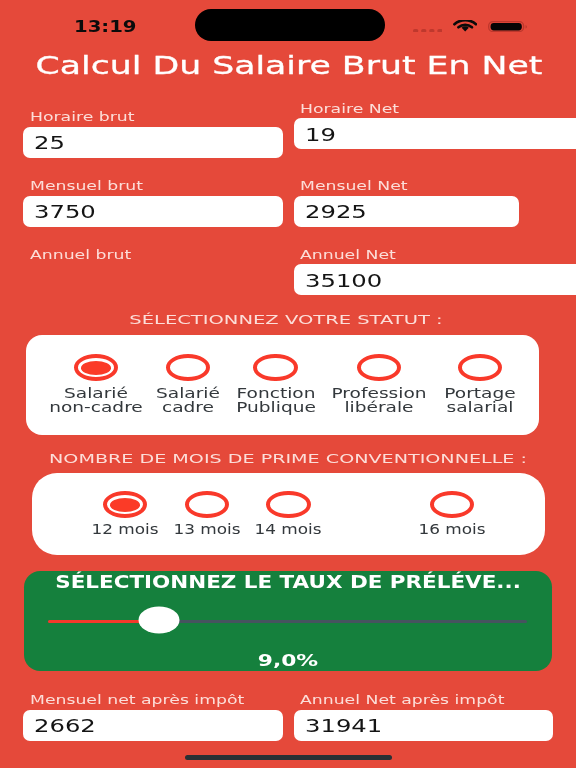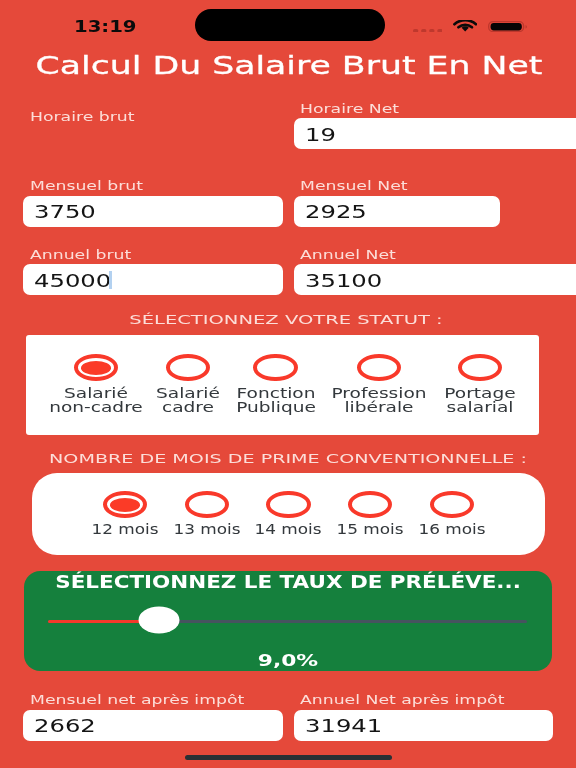--- a/index.html
+++ b/index.html
@@ -143,56 +143,55 @@
       <rect x="2.6" y="2.1" width="31.2" height="7.3" rx="3.1" fill="#050505"></rect>
       <path d="M37.6 3.9 a1.9 1.9 0 0 1 0 3.6 Z" fill="#be372c"></path>
     </svg>
   </div>
 
   <div class="app-title">Calcul Du Salaire Brut En Net</div>
 
   <div id="fields">
       <div class="fcell" style="left: 23.4px; top: 113.7px; width: 259.5px; height: 44px;">
         <div class="flabel" style="left: 6.2px;">Horaire brut</div>
+        <div class="fbox" style="width: 259.5px;">
+          <div class="fval">25</div>
+        </div>
       </div>
       <div class="fcell" style="left: 294px; top: 105px; width: 259px; height: 44px;">
         <div class="flabel" style="left: 6.2px;">Horaire Net</div>
         <div class="fbox" style="width: 310px;">
           <div class="fval">19</div>
         </div>
       </div>
       <div class="fcell" style="left: 23.4px; top: 182.8px; width: 259.5px; height: 44px;">
         <div class="flabel" style="left: 6.2px;">Mensuel brut</div>
         <div class="fbox" style="width: 259.5px;">
           <div class="fval">3750</div>
         </div>
       </div>
       <div class="fcell" style="left: 294px; top: 182.8px; width: 259px; height: 44px;">
         <div class="flabel" style="left: 6.2px;">Mensuel Net</div>
-        <div class="fbox" style="width: 206px;">
+        <div class="fbox" style="width: 225px;">
           <div class="fval">2925</div>
         </div>
       </div>
       <div class="fcell" style="left: 23.4px; top: 251.4px; width: 259.5px; height: 44px;">
         <div class="flabel" style="left: 6.2px;">Annuel brut</div>
-        <div class="fbox" style="width: 259.5px;">
-          <div class="fval">45000</div>
-          <div class="caret" style="left: 85.9px; top: 6.8px; height: 18.3px;"></div>
-        </div>
       </div>
       <div class="fcell" style="left: 294px; top: 251.4px; width: 259px; height: 44px;">
         <div class="flabel" style="left: 6.2px;">Annuel Net</div>
         <div class="fbox" style="width: 313px; padding-left: 20px;">
           <div class="fval">35100</div>
         </div>
       </div>
     </div>
 
   <div class="caption c1" style="top:312px;left:-2px">SÉLECTIONNEZ VOTRE STATUT :</div>
-  <div class="card" id="card-statut" style="left:26.2px; top:335.2px; width:512.7px; height:99.5px; border-radius:3px;">
+  <div class="card" id="card-statut" style="left:26.2px; top:335.2px; width:512.7px; height:99.5px; border-radius:16px;">
       <div class="opt" style="left: 20px; width: 100px; top: 0px; height: 100%;">
         <div class="radio" style="top: 19.3px;">
           <div class="dot"></div>
         </div>
         <div class="opt-label" style="top: 52px;">Salarié
 non-cadre</div>
       </div>
       <div class="opt" style="left: 112px; width: 100px; top: 0px; height: 100%;">
         <div class="radio" style="top: 19.3px;"></div>
         <div class="opt-label" style="top: 52px;">Salarié
@@ -224,24 +223,20 @@
         <div class="opt-label small" style="top: 50.1px;">12 mois</div>
       </div>
       <div class="opt" style="left: 124.8px; width: 100px; top: 0px; height: 100%;">
         <div class="radio" style="top: 17.9px;"></div>
         <div class="opt-label small" style="top: 50.1px;">13 mois</div>
       </div>
       <div class="opt" style="left: 206.4px; width: 100px; top: 0px; height: 100%;">
         <div class="radio" style="top: 17.9px;"></div>
         <div class="opt-label small" style="top: 50.1px;">14 mois</div>
       </div>
-      <div class="opt" style="left: 288.1px; width: 100px; top: 0px; height: 100%;">
-        <div class="radio" style="top: 17.9px;"></div>
-        <div class="opt-label small" style="top: 50.1px;">15 mois</div>
-      </div>
       <div class="opt" style="left: 369.7px; width: 100px; top: 0px; height: 100%;">
         <div class="radio" style="top: 17.9px;"></div>
         <div class="opt-label small" style="top: 50.1px;">16 mois</div>
       </div>
     </div>
 
   <div class="slider-panel">
     <div class="slider-title">SÉLECTIONNEZ LE TAUX DE PRÉLÉVE...</div>
     <div class="track">
       <div class="track-fill" id="track-fill" style="width: 23.1%;"></div>

